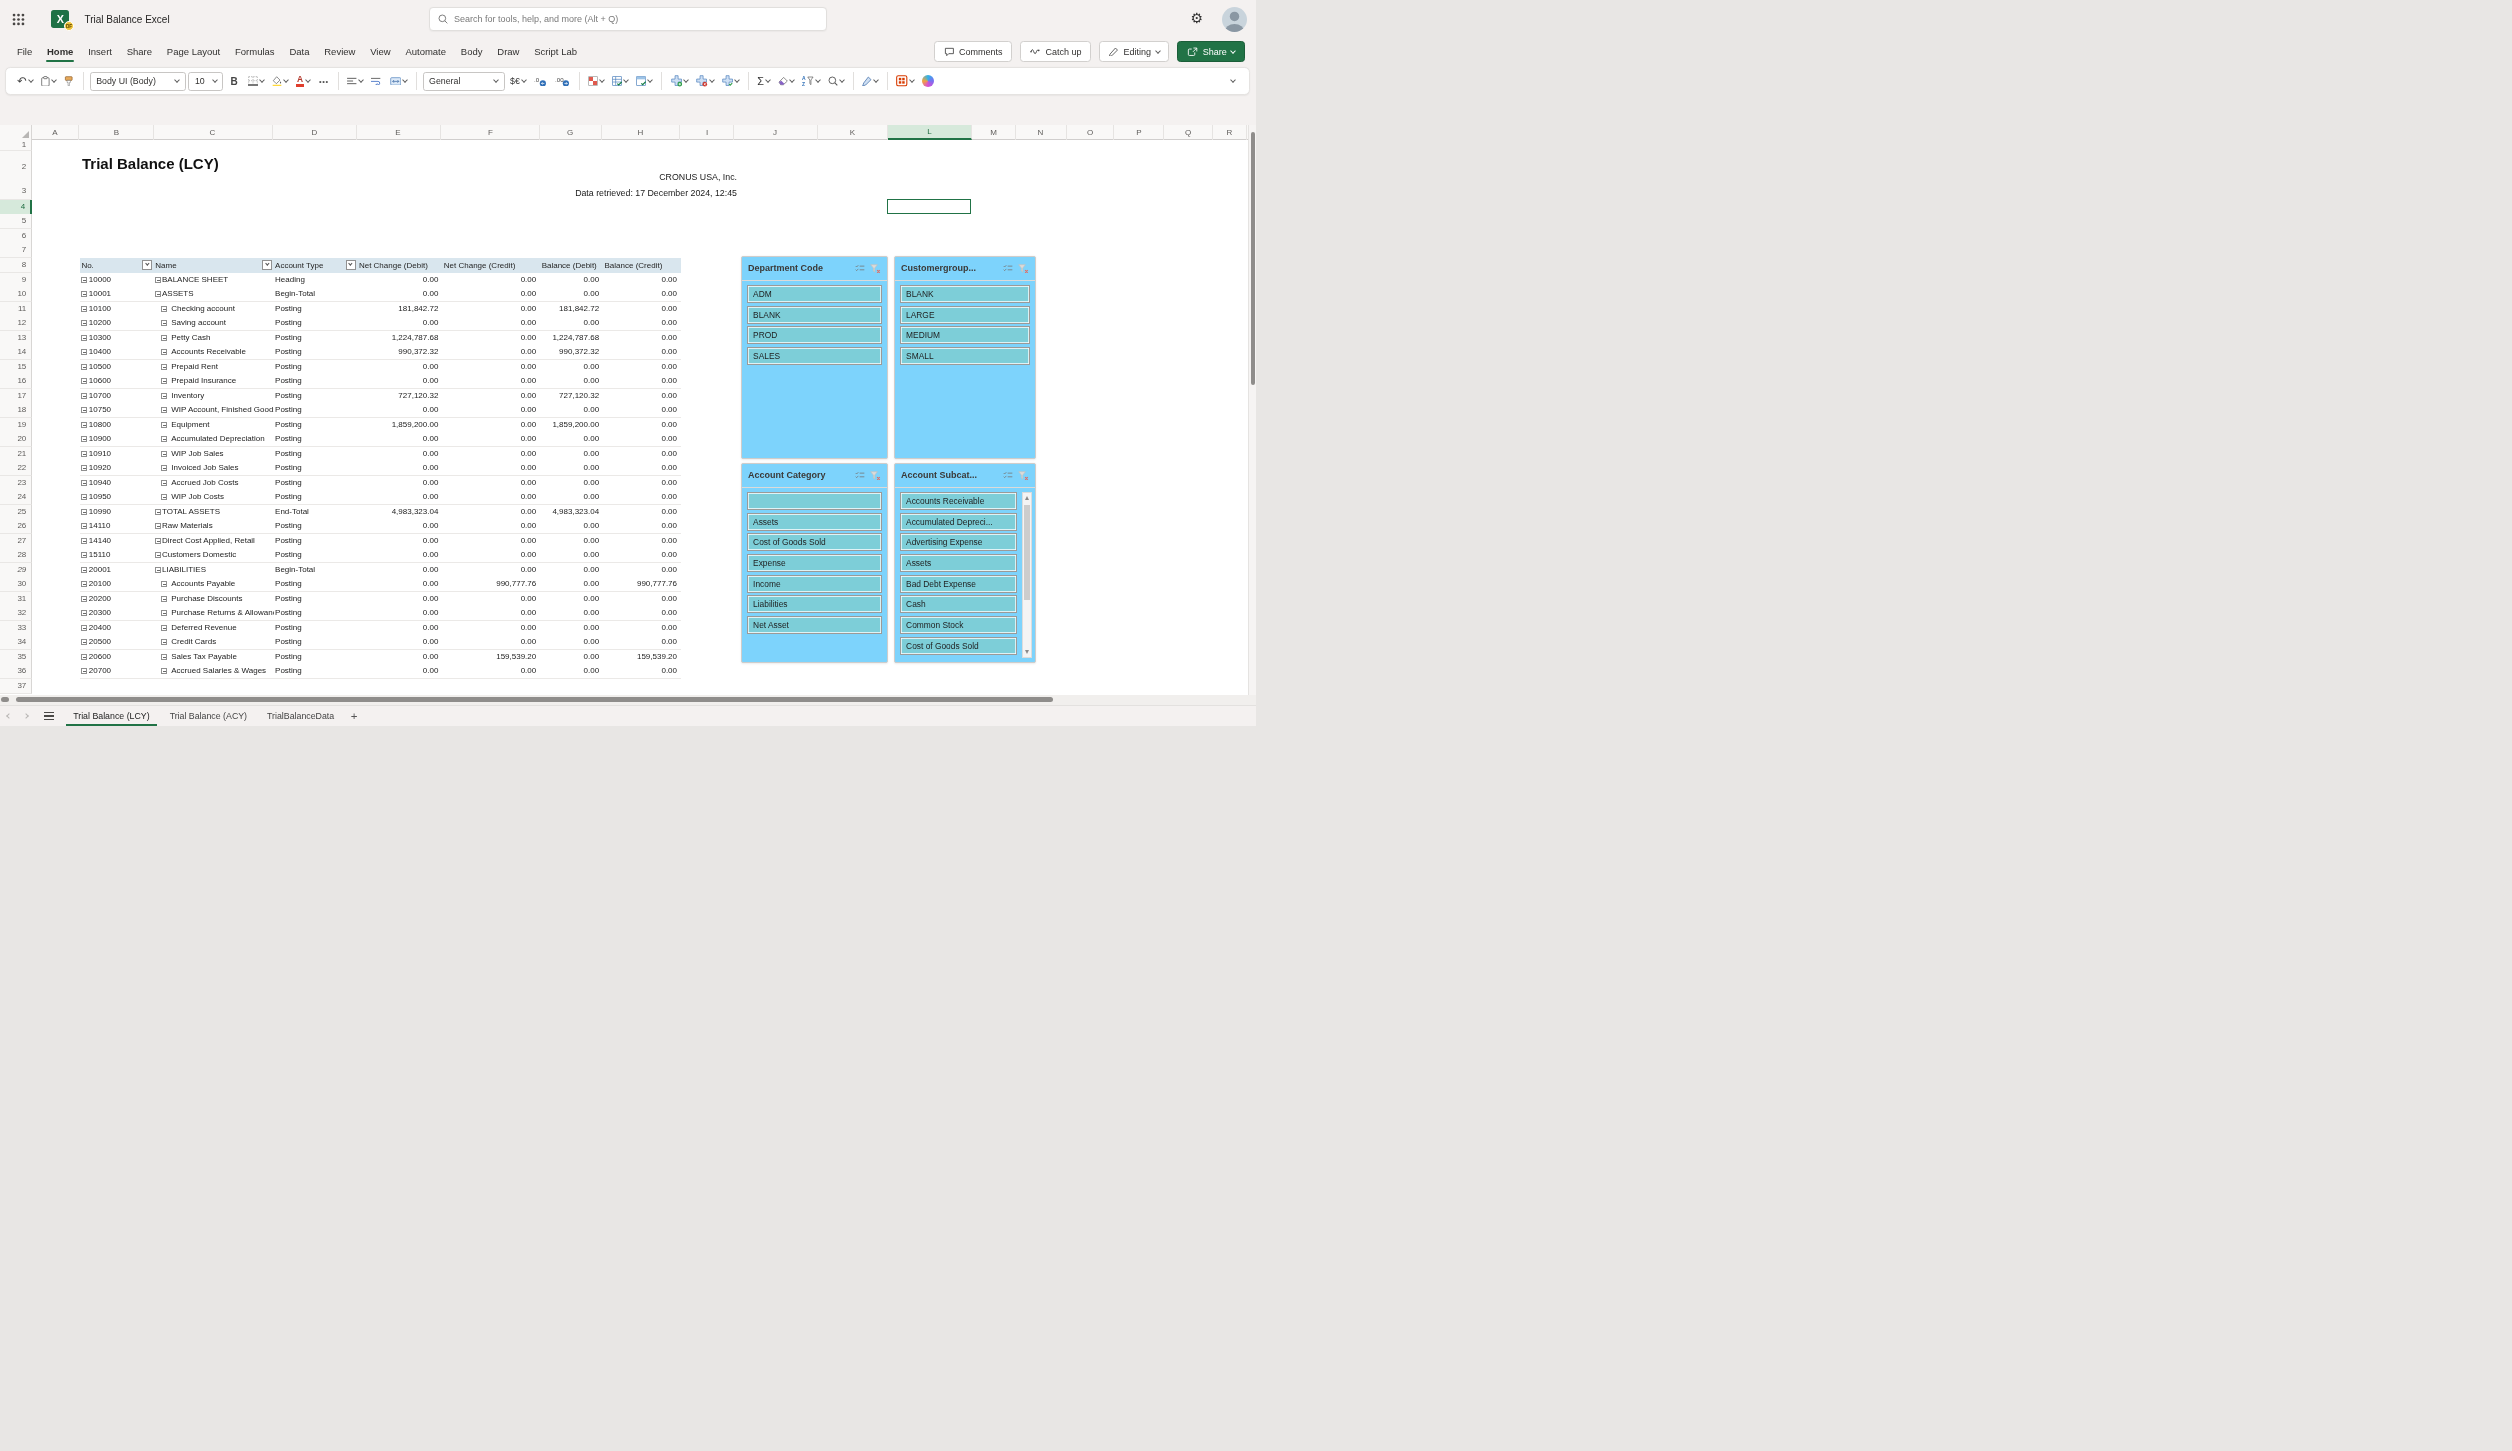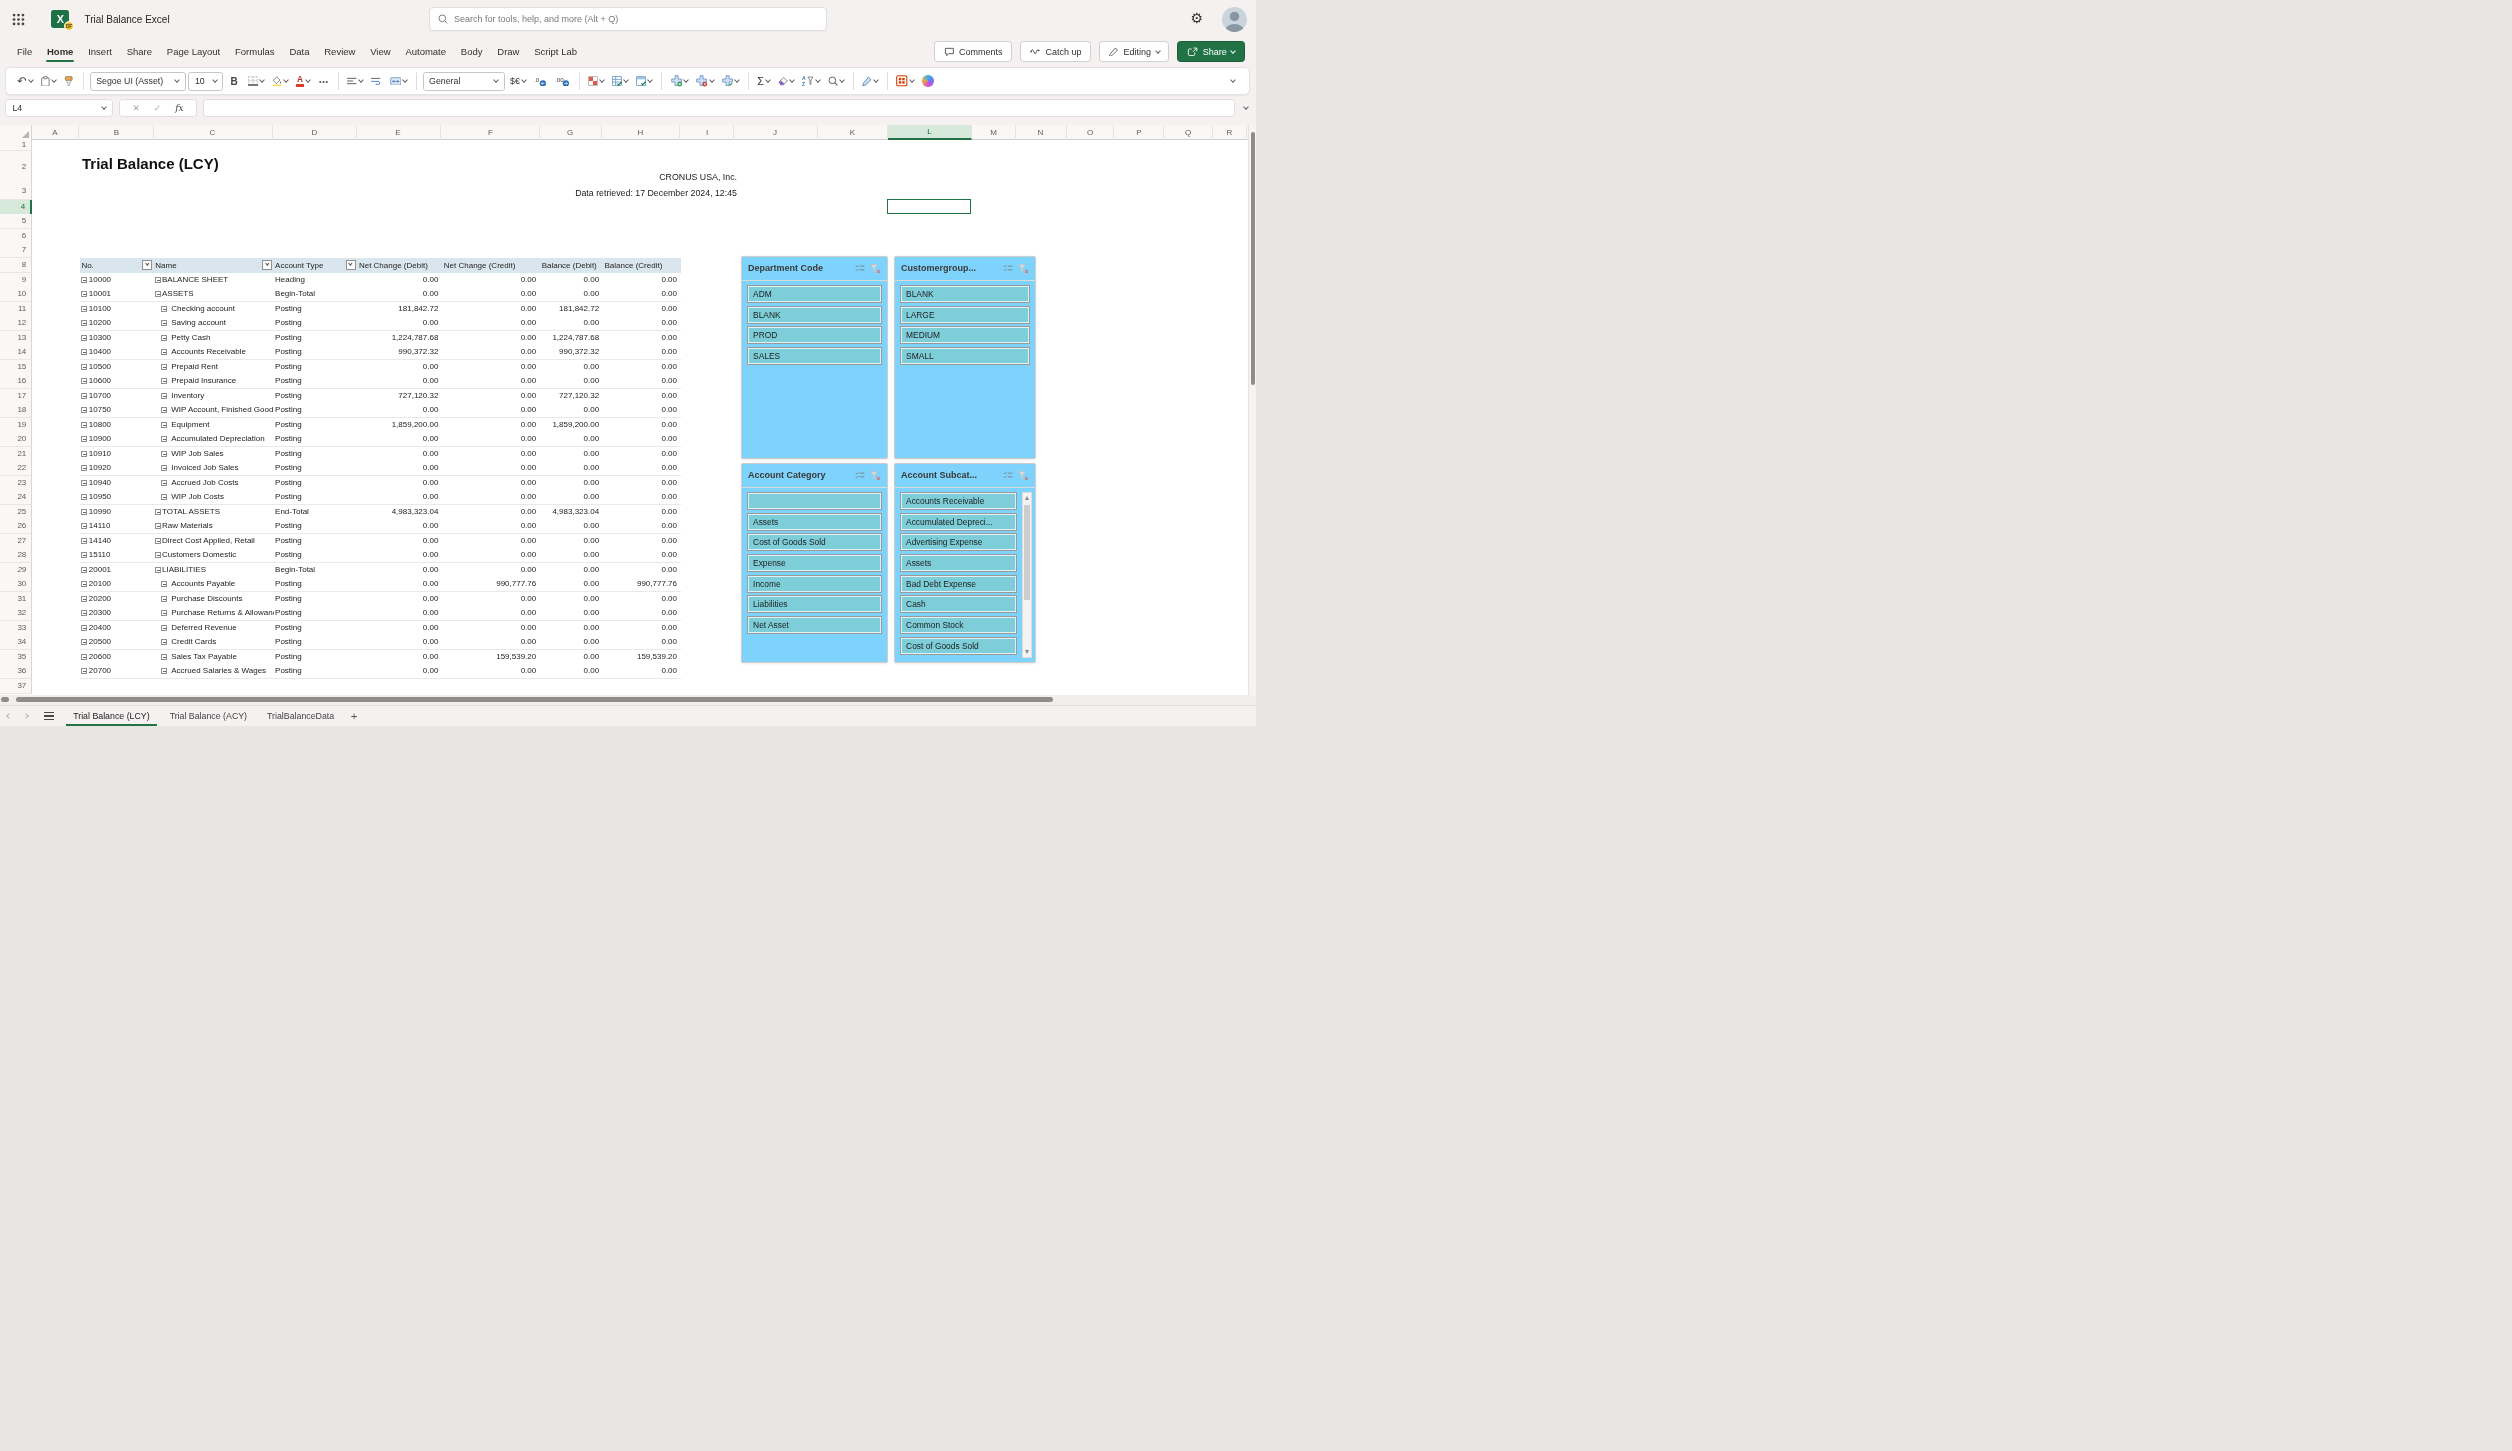--- a/index.html
+++ b/index.html
@@ -232,21 +232,21 @@
         <span class="cv"></span>
     </div>
     <div class="ri">
       <svg width="9.5" height="10.8" viewBox="0 0 14 16">
         <rect x="2" y="1" width="10" height="5.5" rx="1" fill="#e8aa5c" stroke="#8a5a22"></rect>
         <path d="M4.5 6.5 h5 v3 h-1.5 v5 h-2 v-5 h-1.5 z" fill="#fff" stroke="#777" stroke-width=".8"></path>
       </svg>
     </div>
     <div class="rsep"></div>
     <div class="combo" style="width:96px">
-      <span style="flex:1;white-space:nowrap;overflow:hidden">Segoe UI (Asset)</span>
+      <span style="flex:1;white-space:nowrap;overflow:hidden">Body UI (Body)</span>
         <span class="cv"></span>
     </div>
     <div class="combo" style="width:35px">
       <span style="flex:1">10</span>
         <span class="cv"></span>
     </div>
     <div class="ri">
         <span style="font-weight:bold;font-size:10px">B</span>
       </div>
     <div class="ri">
@@ -427,33 +427,20 @@
         <span class="cv"></span>
     </div>
     <div class="ri">
         <span class="copilot"></span>
       </div>
     <div class="ri" id="ribbon-caret">
         <span class="cv"></span>
       </div>
   </div>
 
-  <div id="fbar">
-    <div id="namebox">
-      <span>L4</span>
-      <span class="cv"></span>
-    </div>
-    <div id="fxgroup">
-      <span class="g">✕</span>
-      <span class="g">✓</span>
-      <span class="fx">fx</span>
-    </div>
-    <input id="finput" value="" style="">
-    <span class="cv" id="fbar-caret"></span>
-  </div>
 
   <div id="sheet">
     <div id="rowheaders">
         <div class="rowh" style="top: 15px; height: 10.8px;">1</div>
         <div class="rowh" style="top: 26px; height: 32px;">2</div>
         <div class="rowh" style="top: 57px; height: 17.6px;">3</div>
         <div class="rowh sel" style="top: 75px; height: 14.5px;">4</div>
         <div class="rowh" style="top: 89px; height: 14.5px;">5</div>
         <div class="rowh" style="top: 104px; height: 14.5px;">6</div>
         <div class="rowh" style="top: 118px; height: 14.5px;">7</div>

